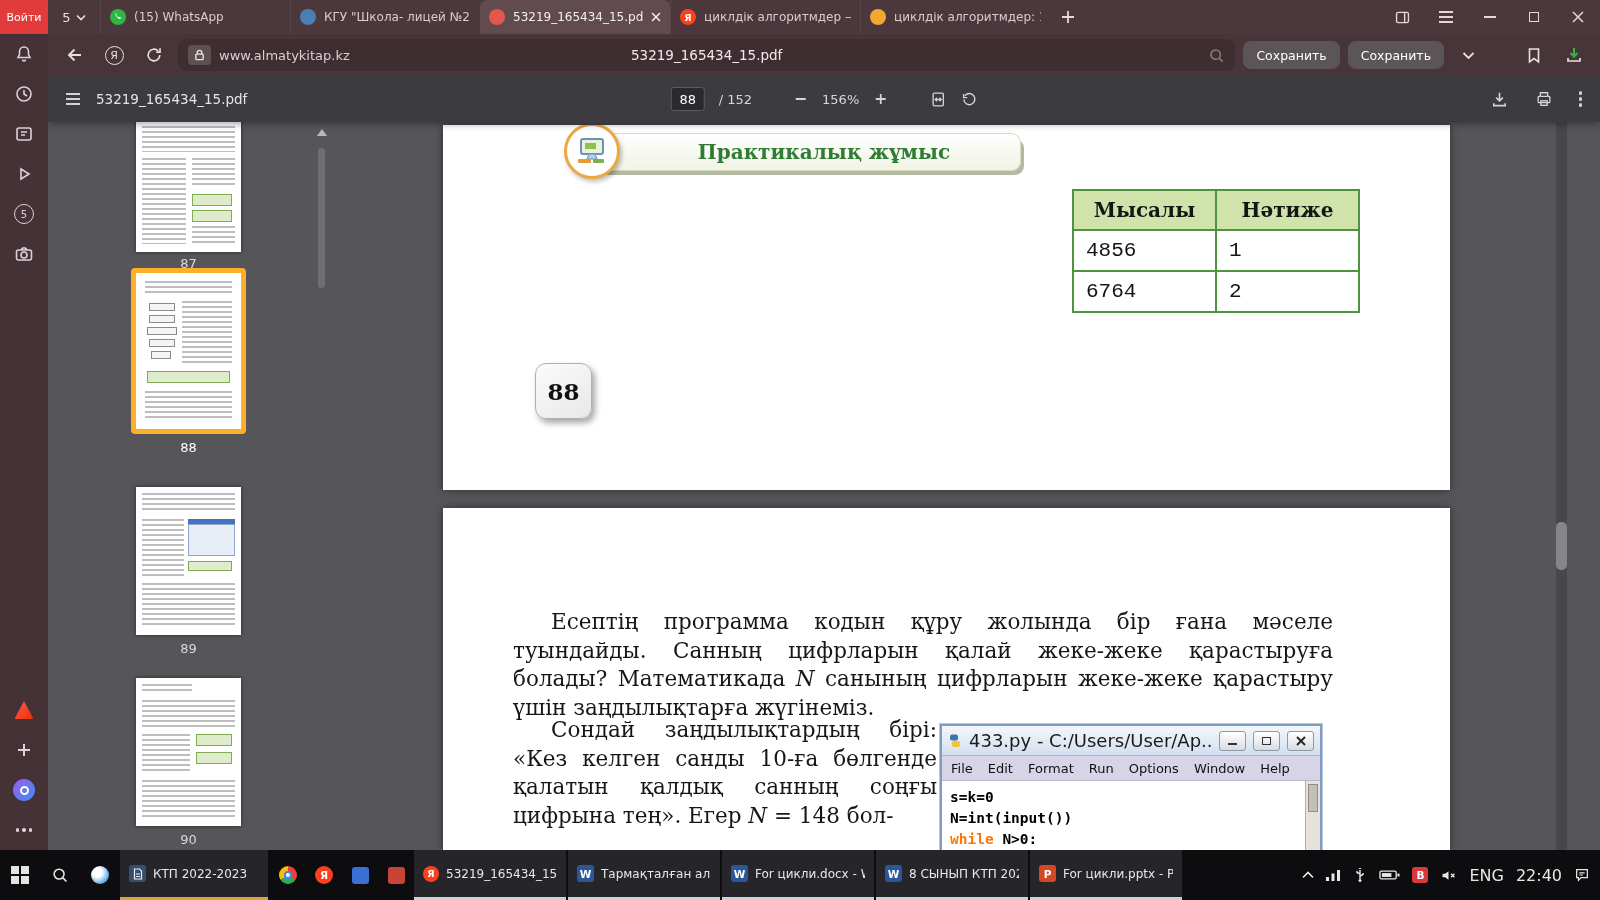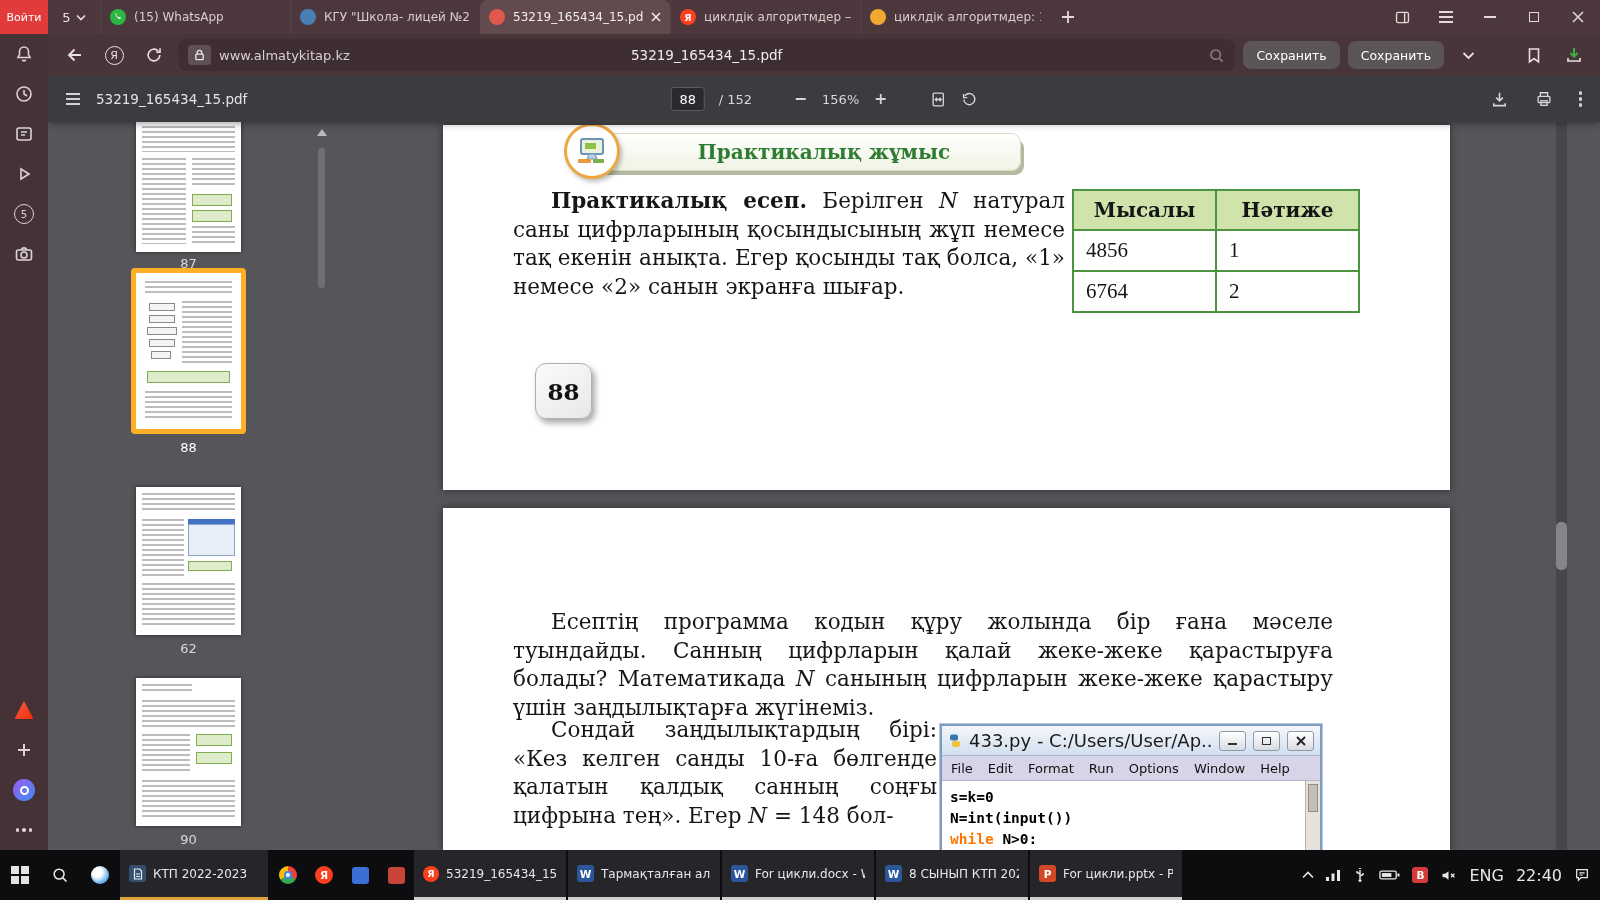--- a/index.html
+++ b/index.html
@@ -74,21 +74,21 @@
   
   .pr-badge{position:absolute;left:124px;top:7px;width:454px;height:40px}
   .pr-bar{position:absolute;left:26px;right:0;top:1px;bottom:1px;border-radius:10px;background:linear-gradient(180deg,#ffffff,#f0f3e4);border:1px solid #d6dabf;box-shadow:4px 5px 0 -1px rgba(105,115,70,.5);display:flex;align-items:center;justify-content:center;padding-left:34px}
   .pr-text{font-family:"DejaVu Serif",serif;font-weight:bold;font-size:20px;color:var(--badge_green,#2e7d32)}
   .pr-circ{position:absolute;left:-3px;top:-9px;width:56px;height:56px;background:#fff;border:3px solid #eda73f;border-radius:50%;display:flex;align-items:center;justify-content:center;box-shadow:2px 3px 4px rgba(0,0,0,.25)}
   .bookp{font-family:"DejaVu Serif","Liberation Serif",serif;font-size:21.5px;line-height:28.5px;text-align:justify;color:#161616;position:absolute;text-indent:38px}
   .bookp .lead{font-weight:bold}
   .bookp i{font-style:italic}
   .extable{position:absolute;left:629px;top:64px;border-collapse:collapse}
   .extable th{width:143px;height:40px;background:var(--table_header_bg,#cfe3aa);border:2px solid var(--table_border,#4e9440);font-family:"DejaVu Serif",serif;font-size:20px;font-weight:bold;color:#151515}
-  .extable td{width:143px;height:41px;border:2px solid var(--table_border,#4e9440);font-family:Liberation Serif, serif;font-size:21px;color:#151515;padding-left:12px}
+  .extable td{width:143px;height:41px;border:2px solid var(--table_border,#4e9440);font-family:Liberation Mono, monospace;font-size:21px;color:#151515;padding-left:12px}
   .pageno{position:absolute;left:92px;top:238px;width:57px;height:56px;border:1px solid #b0b0b0;border-radius:11px;background:linear-gradient(145deg,#fbfbfb,#e8e8e8);box-shadow:3px 4px 6px rgba(0,0,0,.35);display:flex;align-items:center;justify-content:center;font-family:"DejaVu Serif",serif;font-weight:bold;font-size:23px;color:#111}
 
   
   .idle{position:absolute;left:497px;top:216px;width:382px;height:160px;border:2px solid #7e9cc0;background:#fff;box-shadow:0 0 0 1px #b7c6da}
   .idle-tb{height:30px;background:linear-gradient(180deg,#f4f7fb,#d3dfef);display:flex;align-items:center;gap:7px;padding:0 6px;border-bottom:1px solid #a9b7cb}
   .idle-title{font-size:18px;color:#1b1b1b;flex:1;white-space:nowrap;overflow:hidden}
   .win-btn{width:27px;height:20px;border:1px solid #8e9aa8;border-radius:3px;background:linear-gradient(#fff,#d8dce2);display:flex;align-items:center;justify-content:center;color:#222;flex:none}
   .idle-menu{height:25px;background:#d8d4e8;display:flex;align-items:center;gap:15px;padding:0 9px;font-size:13px;color:#111;border-bottom:1px solid #b9b5cc}
   .idle-code{position:relative;height:101px;background:#fff;padding:6px 22px 0 8px;font-family:"DejaVu Sans Mono","Liberation Mono",monospace;font-weight:bold;font-size:14.5px;line-height:21px;color:#000}
   .idle-code .kw{color:var(--keyword_orange,#ff7700)}
@@ -392,21 +392,21 @@
     <div class="thumb-label" style="left:83px;top:318px;width:115px;color:#fff">88</div>
 
     <div class="thumb" style="left:88px;top:365px">
       <div class="ml" style="left:6px;top:6px;width:93px;height:20px"></div>
       <div class="ml" style="left:6px;top:32px;width:42px;height:58px"></div>
       <div class="mb" style="left:52px;top:37px;width:47px;height:32px"></div>
       <div class="mbt" style="left:52px;top:32px;width:47px;height:5px"></div>
       <div class="mg" style="left:52px;top:74px;width:44px;height:10px"></div>
       <div class="ml" style="left:6px;top:96px;width:93px;height:44px"></div>
     </div>
-    <div class="thumb-label" style="left:88px;top:519px">62</div>
+    <div class="thumb-label" style="left:88px;top:519px">89</div>
 
     <div class="thumb" style="left:88px;top:556px">
       <div class="ml" style="left:6px;top:6px;width:50px;height:10px"></div>
       <div class="ml" style="left:6px;top:22px;width:93px;height:28px"></div>
       <div class="ml" style="left:6px;top:56px;width:48px;height:40px"></div>
       <div class="mg" style="left:60px;top:56px;width:36px;height:12px"></div>
       <div class="mg" style="left:60px;top:74px;width:36px;height:12px"></div>
       <div class="ml" style="left:6px;top:102px;width:93px;height:40px"></div>
     </div>
     <div class="thumb-label" style="left:88px;top:710px">90</div>
@@ -426,23 +426,20 @@
         <div class="pr-circ">
           <svg width="32" height="30" viewBox="0 0 32 30">
               <rect x="5" y="3" width="22" height="15" rx="2" fill="#eaf3d9" stroke="#6a93b8" stroke-width="2"></rect>
               <rect x="9" y="7" width="11" height="6" fill="#8fbf4d"></rect>
               <path d="M13 18l-2 5h10l-2-5z" fill="#b9cfe0" stroke="#6a93b8"></path>
               <rect x="2" y="23" width="13" height="4" rx="1" fill="#e89a3c"></rect>
               <rect x="17" y="23" width="11" height="4" rx="1" fill="#7fae52"></rect>
             </svg>
         </div>
       </div>
-      <p class="bookp" style="left:70px;top:62px;width:552px">
-        <span class="lead">Практикалық есеп.</span><span> Берілген </span><i>N</i><span> натурал саны цифрларының қосындысының жұп немесе тақ екенін анықта. Егер қосынды тақ болса, «1» немесе «2» санын экранға шығар.</span>
-      </p>
       <table class="extable">
         <tbody>
             <tr>
           <th>Мысалы</th>
           <th>Нәтиже</th>
         </tr>
         <tr>
           <td>4856</td>
           <td>1</td>
         </tr>

